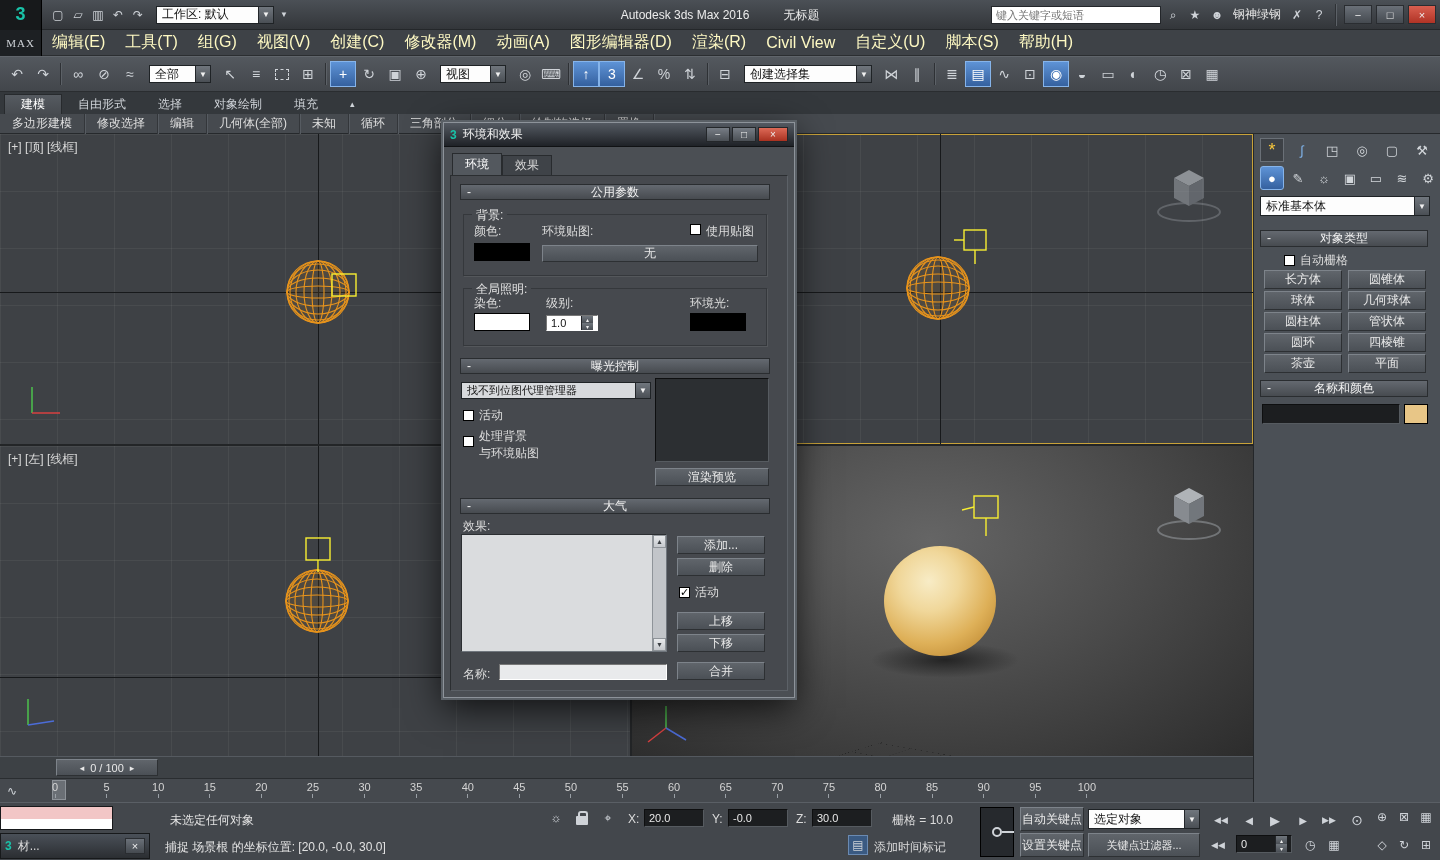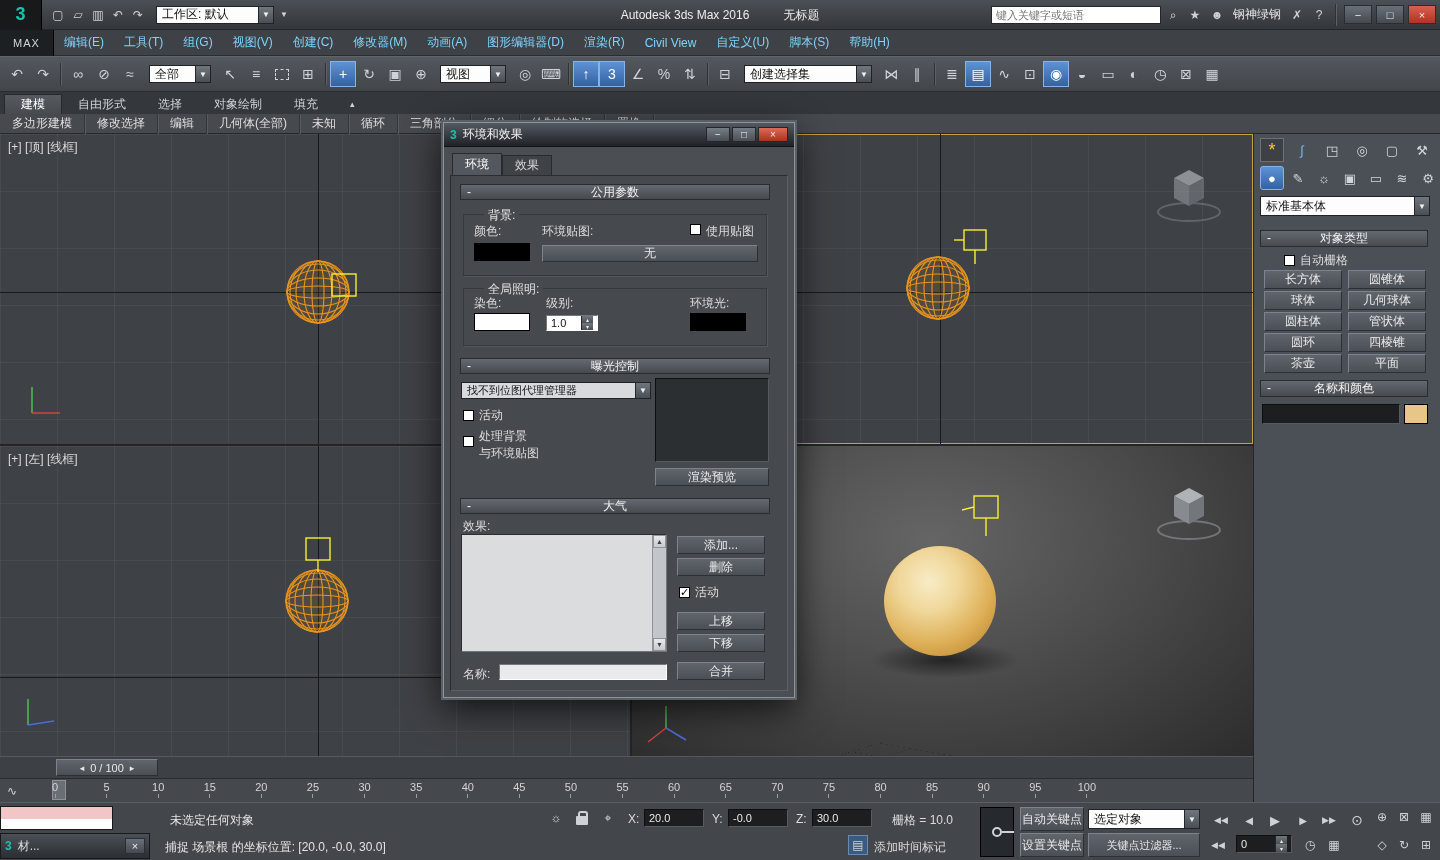--- a/index.html
+++ b/index.html
@@ -16,30 +16,30 @@
   .combo { background:#fdfdfd; color:#141414; border:1px solid #1f2326; height:18px; display:flex; align-items:center; padding:0 0 0 5px; font-size:12px; }
   .combo .arrow { margin-left:auto; width:15px; align-self:stretch; background:linear-gradient(#70767d,#4a4f55); color:#f0f0f0; display:flex; align-items:center; justify-content:center; font-size:8px; border-left:1px solid #23262a; }
   .btn { background:linear-gradient(#606godina,#4b5056); background:linear-gradient(#60656b,#4b5056); border:1px solid; border-color:#7d838a #2d3033 #2d3033 #7d838a; color:#e9e9e9; display:flex; align-items:center; justify-content:center; font-size:12px; }
   .sunk { background:#1c1e20; border:1px solid; border-color:#0e0f10 #565b60 #565b60 #0e0f10; color:#e9e9e9; display:flex; align-items:center; padding:0 4px; font-size:11px; }
   .chk { width:11px; height:11px; background:#fff; border:1px solid #000; display:inline-block; position:relative; flex:0 0 auto; }
   .chk.checked::after { content:"✓"; position:absolute; left:0; top:-2px; color:#000; font-size:11px; font-weight:bold; }
   .swatch { border:1px solid #000; }
   .rollout { background:linear-gradient(#646970,#474b50); border:1px solid #2a2d30; color:#f2f2f2; display:flex; align-items:center; justify-content:center; font-size:12px; position:relative; }
   .rollout .dash { position:absolute; left:6px; top:0; }
   .groupbox { border:1px solid #35383c; box-shadow:1px 1px 0 rgba(255,255,255,.08); position:absolute; }
-  .grouplabel { position:absolute; top:-8px; left:20px; background:#46494e; padding:0 4px; font-size:12px; color:#e4e4e4; }
+  .grouplabel { position:absolute; top:-8px; left:8px; background:#46494e; padding:0 4px; font-size:12px; color:#e4e4e4; }
 
   
   #titlebar { left:0; top:0; width:1440px; height:30px; background:linear-gradient(#4b5056,#33363a); border-bottom:1px solid #24272a; display:flex; align-items:center; }
   #appbtn { width:42px; height:30px; background:#17191b; display:flex; align-items:center; justify-content:center; color:#19c2a8; font-weight:bold; font-size:18px; border-right:1px solid #000; }
   .winbtn { width:28px; height:19px; display:flex; align-items:center; justify-content:center; background:linear-gradient(#6a7078,#454a50); border:1px solid #2a2d31; color:#eee; font-size:11px; margin-left:2px; }
   .winbtn.close { background:linear-gradient(#e##,#a33); background:linear-gradient(#d95f50,#b03325); }
   #menubar { left:0; top:30px; width:1440px; height:26px; background:#3e4247; display:flex; align-items:center; border-bottom:1px solid #2b2e31; }
-  #maxchip { width:54px; height:26px; background:#1d2023; color:#cfd3d8; display:flex; align-items:center; justify-content:center; font-size:11px; letter-spacing:1px; border-right:1px solid #000; }
-  .menu-item { padding:0 10px; height:26px; display:flex; align-items:center; color:#7dd3fc; font-size:12px; }
+  #maxchip { width:42px; height:26px; background:#1d2023; color:#cfd3d8; display:flex; align-items:center; justify-content:center; font-size:11px; letter-spacing:1px; border-right:1px solid #000;font-family:Liberation Serif, serif; }
+  .menu-item { padding:0 10px; height:26px; display:flex; align-items:center; color:#fef9c3; font-size:16px; }
   #toolbar { left:0; top:56px; width:1440px; height:36px; background:linear-gradient(#53585e,#42464b); border-top:1px solid #60656b; border-bottom:1px solid #2a2d30; display:flex; align-items:center; padding:0 4px; }
   .marquee-ic { width:14px; height:11px; border:1px dashed #cfd3d8; }
 
   
   #ribbonTabs { left:0; top:92px; width:1440px; height:22px; background:#34383c; display:flex; align-items:flex-end; padding-left:4px; }
   .rtab { padding:0 16px; height:20px; display:flex; align-items:center; color:#cfd3d8; font-size:12px; }
   .rtab.active { background:linear-gradient(#565b61,#474b50); color:#fff; border:1px solid #272a2d; border-bottom:none; }
   #ribbonRow { left:0; top:114px; width:1440px; height:20px; background:#464a4f; border-bottom:1px solid #26292c; display:flex; align-items:center; }
   .ritem { padding:0 12px; height:20px; display:flex; align-items:center; gap:4px; color:#dfdfdf; font-size:12px; border-right:1px solid #33363a; box-shadow:1px 0 0 #565b61; }
 

